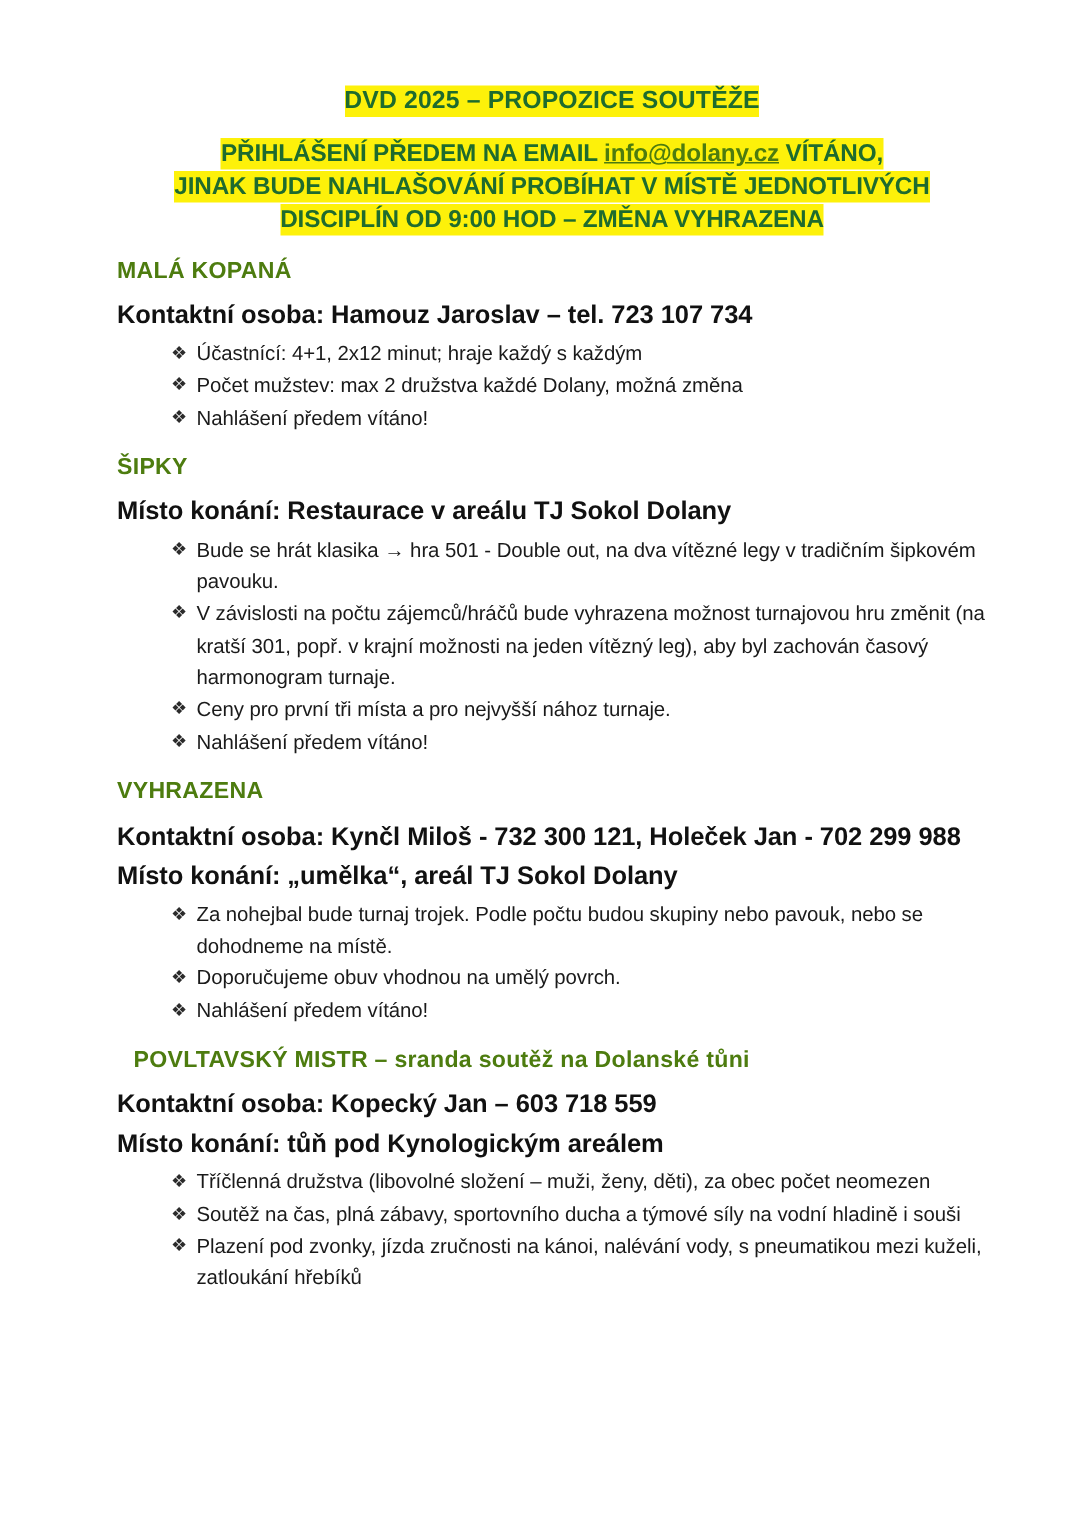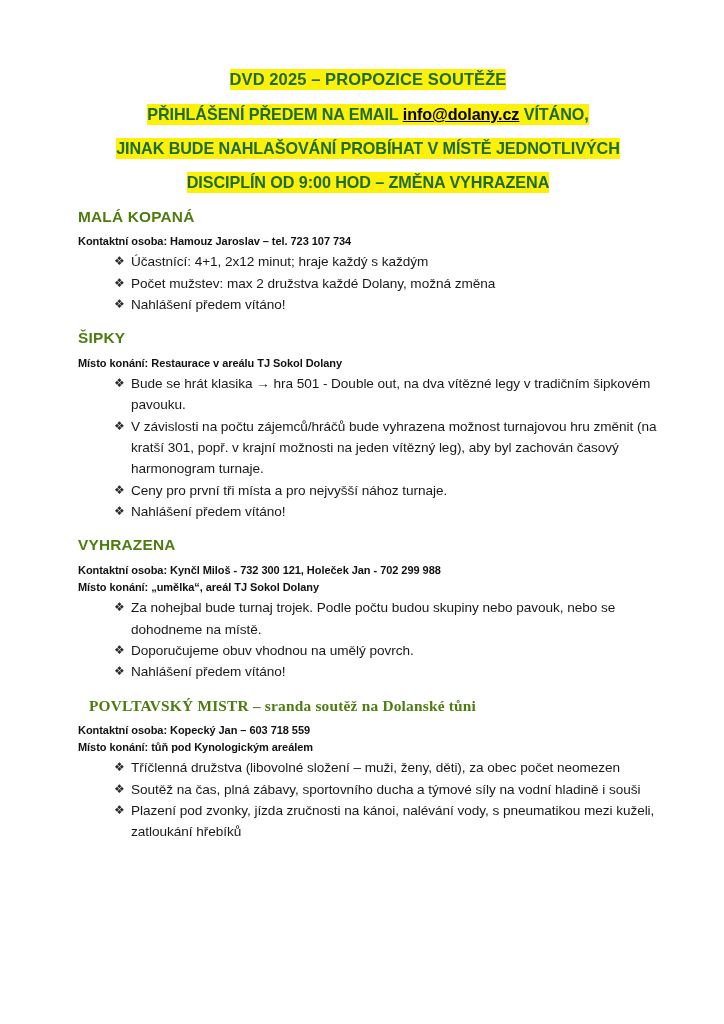--- a/index.html
+++ b/index.html
@@ -26,62 +26,61 @@
 
   
   .masthead {
     margin: 0 0 6px 0;
   }
   .mast-line {
     text-align: center;
     font-weight: bold;
     color: #1e6b2e;
     line-height: 1.35;
-    margin: 12px;
+    margin: 0;
   }
   .mast-title {
     font-size: 16.5px;
     letter-spacing: .1px;
     margin-bottom: 14px;
   }
   .mast-body {
     font-size: 16.2px;
     letter-spacing: -.1px;
   }
   .hl {
     background: #fdf10a;
     box-decoration-break: clone;
     -webkit-box-decoration-break: clone;
     padding: 1px 0 2px 0;
   }
   .maillink {
-    color: #000000;
+    color: #4d7c0f;
     text-decoration: underline;
     text-underline-offset: 1px;
   }
 
   
   .section {
     margin-top: 14px;
   }
   .sec-heading {
     font-size: 15.4px;
     font-weight: bold;
     color: #4d7c0f;
     letter-spacing: .2px;
     margin: 0 0 7px 0;
     line-height: 1.2;
   }
   .sec-heading.indented {
     padding-left: 11px;
-    font-family: Liberation Serif, serif;
   }
 
   .meta-line {
-    font-size: 11px;
+    font-size: 17px;
     font-weight: bold;
     color: #111111;
     line-height: 1.56;
     margin: 0;
     letter-spacing: -.05px;
   }
 
   ul.bullets {
     list-style: none;
     margin: 1px 0 0 0;

